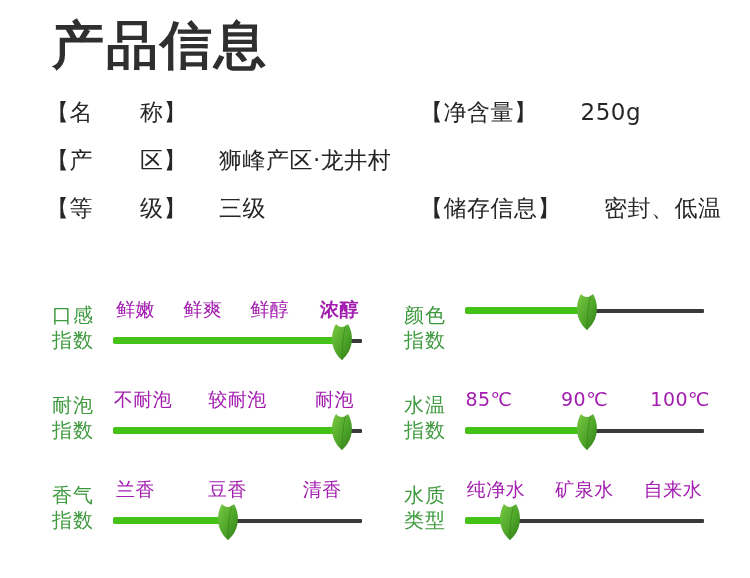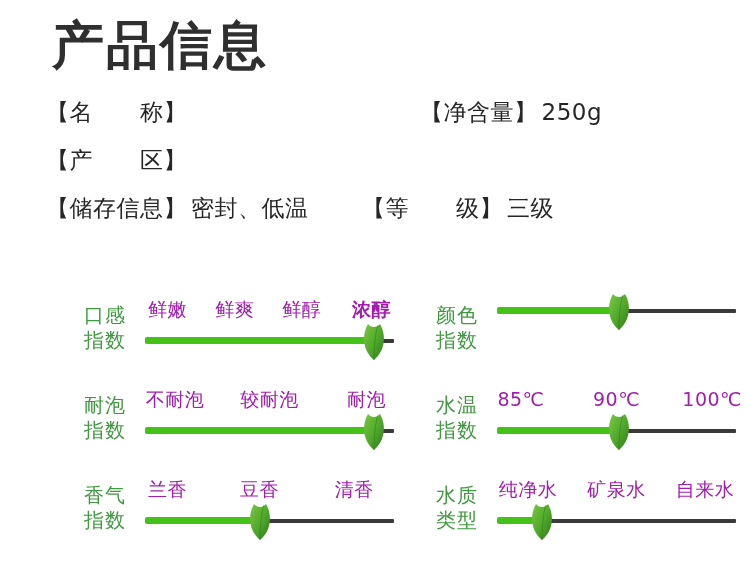--- a/index.html
+++ b/index.html
@@ -44,43 +44,42 @@
     height: 48px;
     align-items: flex-start;
   }
   .info-cell {
     display: flex;
     align-items: baseline;
     font-size: 23px;
     line-height: 1;
     color: #262626;
   }
-  .info-cell.left  { width: 374px; }
-  .info-cell.right { width: 316px; }
+  .info-cell.left  { width: 374px; gap: 28px; }
+  .info-cell.right { width: 316px; gap: 39px; }
   .info-key {
     white-space: pre;
     font-weight: 400;
     letter-spacing: 0.5px;
   }
   .info-val {
     margin-left: 4px;
     letter-spacing: 0.5px;
   }
 
   
   .sliders {
     position: absolute;
     left: 0;
     top: 296px;
     width: 750px;
   }
   .slider-row {
     position: relative;
     height: 90px;
-    margin-left: 32px;
   }
   .slider-group {
     position: absolute;
     top: 0;
   }
   .slider-group.col-left  { left: 52px;  width: 310px; }
   .slider-group.col-right { left: 404px; width: 300px; }
 
   .sl-name {
     position: absolute;
@@ -156,30 +155,31 @@
         <span class="info-key">【名　　称】</span>
       </div>
       <div class="info-cell right">
         <span class="info-key">【净含量】</span>
         <span class="info-val">250g</span>
       </div>
     </div>
     <div class="info-row">
       <div class="info-cell left">
         <span class="info-key">【产　　区】</span>
+        <span class="info-val">狮峰产区·龙井村</span>
       </div>
     </div>
     <div class="info-row">
+      <div class="info-cell left">
+        <span class="info-key">【等　　级】</span>
+        <span class="info-val">三级</span>
+      </div>
       <div class="info-cell right">
         <span class="info-key">【储存信息】</span>
         <span class="info-val">密封、低温</span>
-      </div>
-      <div class="info-cell left">
-        <span class="info-key">【等　　级】</span>
-        <span class="info-val">三级</span>
       </div>
     </div>
   </div>
 
   <div class="sliders">
 
     <div class="slider-row">
       <div class="slider-group col-left">
         <div class="sl-name">口感
 指数</div>

